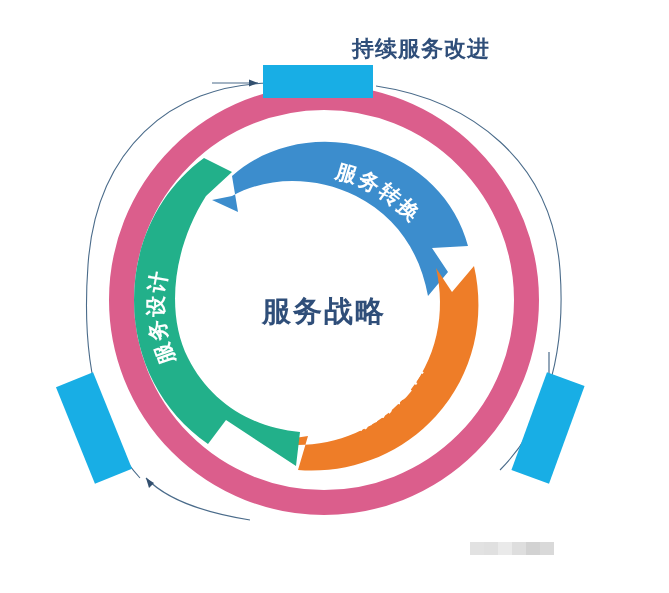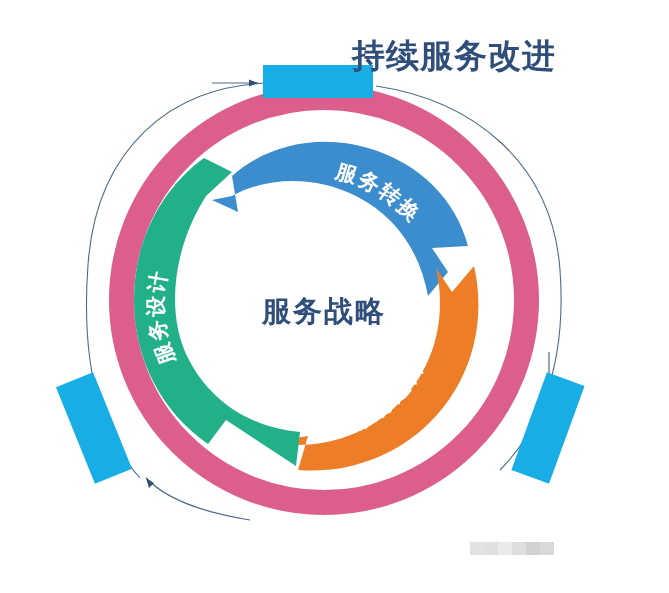--- a/index.html
+++ b/index.html
@@ -18,22 +18,22 @@
     position: absolute;
     left: 0;
     top: 0;
     width: 669px;
     height: 593px;
   }
   .title-text {
     position: absolute;
     left: 352px;
     top: 40px;
-    font-family: Liberation Serif, serif;
-    font-size: 33px;
+    font-family: Liberation Mono, monospace;
+    font-size: 22px;
     font-weight: 700;
     letter-spacing: 1px;
     color: #2F4E79;
     white-space: nowrap;
     line-height: 1;
   }
   .watermark {
     position: absolute;
     left: 470px;
     top: 542px;

